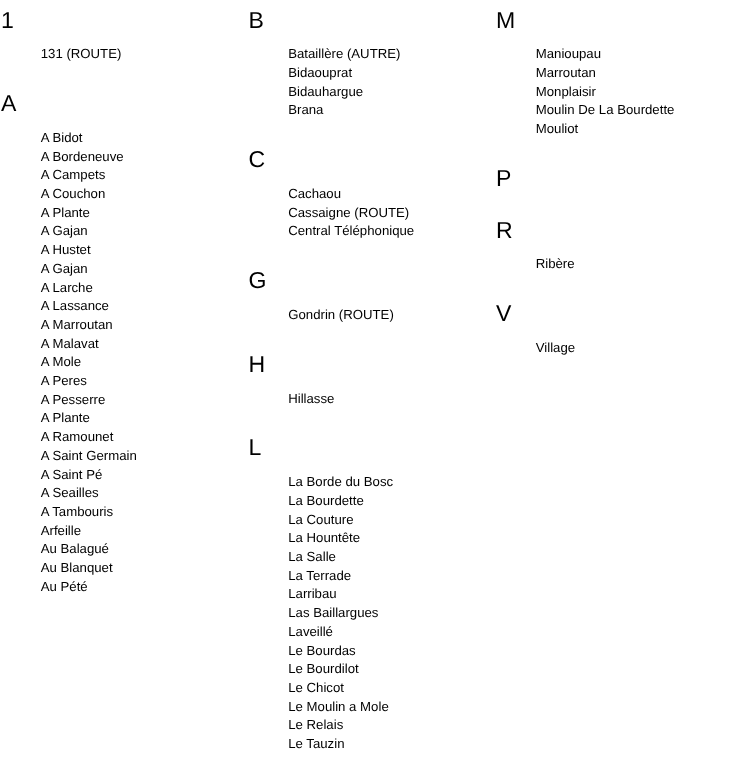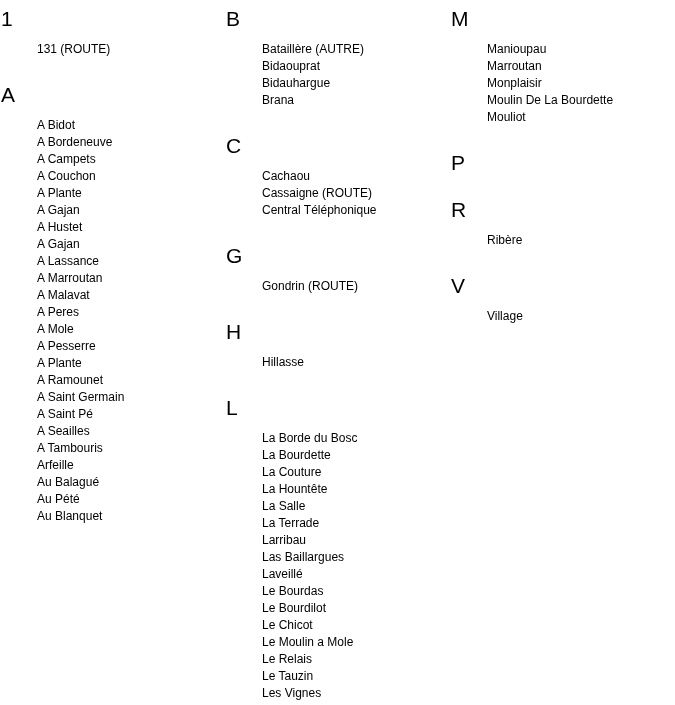--- a/index.html
+++ b/index.html
@@ -51,36 +51,37 @@
       <div class="entry">131 (ROUTE)</div>
       <h3 class="letter">A</h3>
       <div class="entry">A Bidot</div>
       <div class="entry">A Bordeneuve</div>
       <div class="entry">A Campets</div>
       <div class="entry">A Couchon</div>
       <div class="entry">A Plante</div>
       <div class="entry">A Gajan</div>
       <div class="entry">A Hustet</div>
       <div class="entry">A Gajan</div>
+      <div class="entry">A Larche</div>
       <div class="entry">A Lassance</div>
       <div class="entry">A Marroutan</div>
       <div class="entry">A Malavat</div>
+      <div class="entry">A Mole</div>
       <div class="entry">A Peres</div>
-      <div class="entry">A Mole</div>
       <div class="entry">A Pesserre</div>
       <div class="entry">A Plante</div>
       <div class="entry">A Ramounet</div>
       <div class="entry">A Saint Germain</div>
       <div class="entry">A Saint Pé</div>
       <div class="entry">A Seailles</div>
       <div class="entry">A Tambouris</div>
       <div class="entry">Arfeille</div>
       <div class="entry">Au Balagué</div>
+      <div class="entry">Au Blanquet</div>
       <div class="entry">Au Pété</div>
-      <div class="entry">Au Blanquet</div>
     </div>
   <div class="col col-2">
       <h3 class="letter">B</h3>
       <div class="entry">Bataillère (AUTRE)</div>
       <div class="entry">Bidaouprat</div>
       <div class="entry">Bidauhargue</div>
       <div class="entry">Brana</div>
       <h3 class="letter">C</h3>
       <div class="entry">Cachaou</div>
       <div class="entry">Cassaigne (ROUTE)</div>
@@ -98,21 +99,20 @@
       <div class="entry">La Terrade</div>
       <div class="entry">Larribau</div>
       <div class="entry">Las Baillargues</div>
       <div class="entry">Laveillé</div>
       <div class="entry">Le Bourdas</div>
       <div class="entry">Le Bourdilot</div>
       <div class="entry">Le Chicot</div>
       <div class="entry">Le Moulin a Mole</div>
       <div class="entry">Le Relais</div>
       <div class="entry">Le Tauzin</div>
-      <div class="entry">Les Vignes</div>
     </div>
   <div class="col col-3">
       <h3 class="letter">M</h3>
       <div class="entry">Manioupau</div>
       <div class="entry">Marroutan</div>
       <div class="entry">Monplaisir</div>
       <div class="entry">Moulin De La Bourdette</div>
       <div class="entry">Mouliot</div>
       <h3 class="letter">P</h3>
       <h3 class="letter">R</h3>

